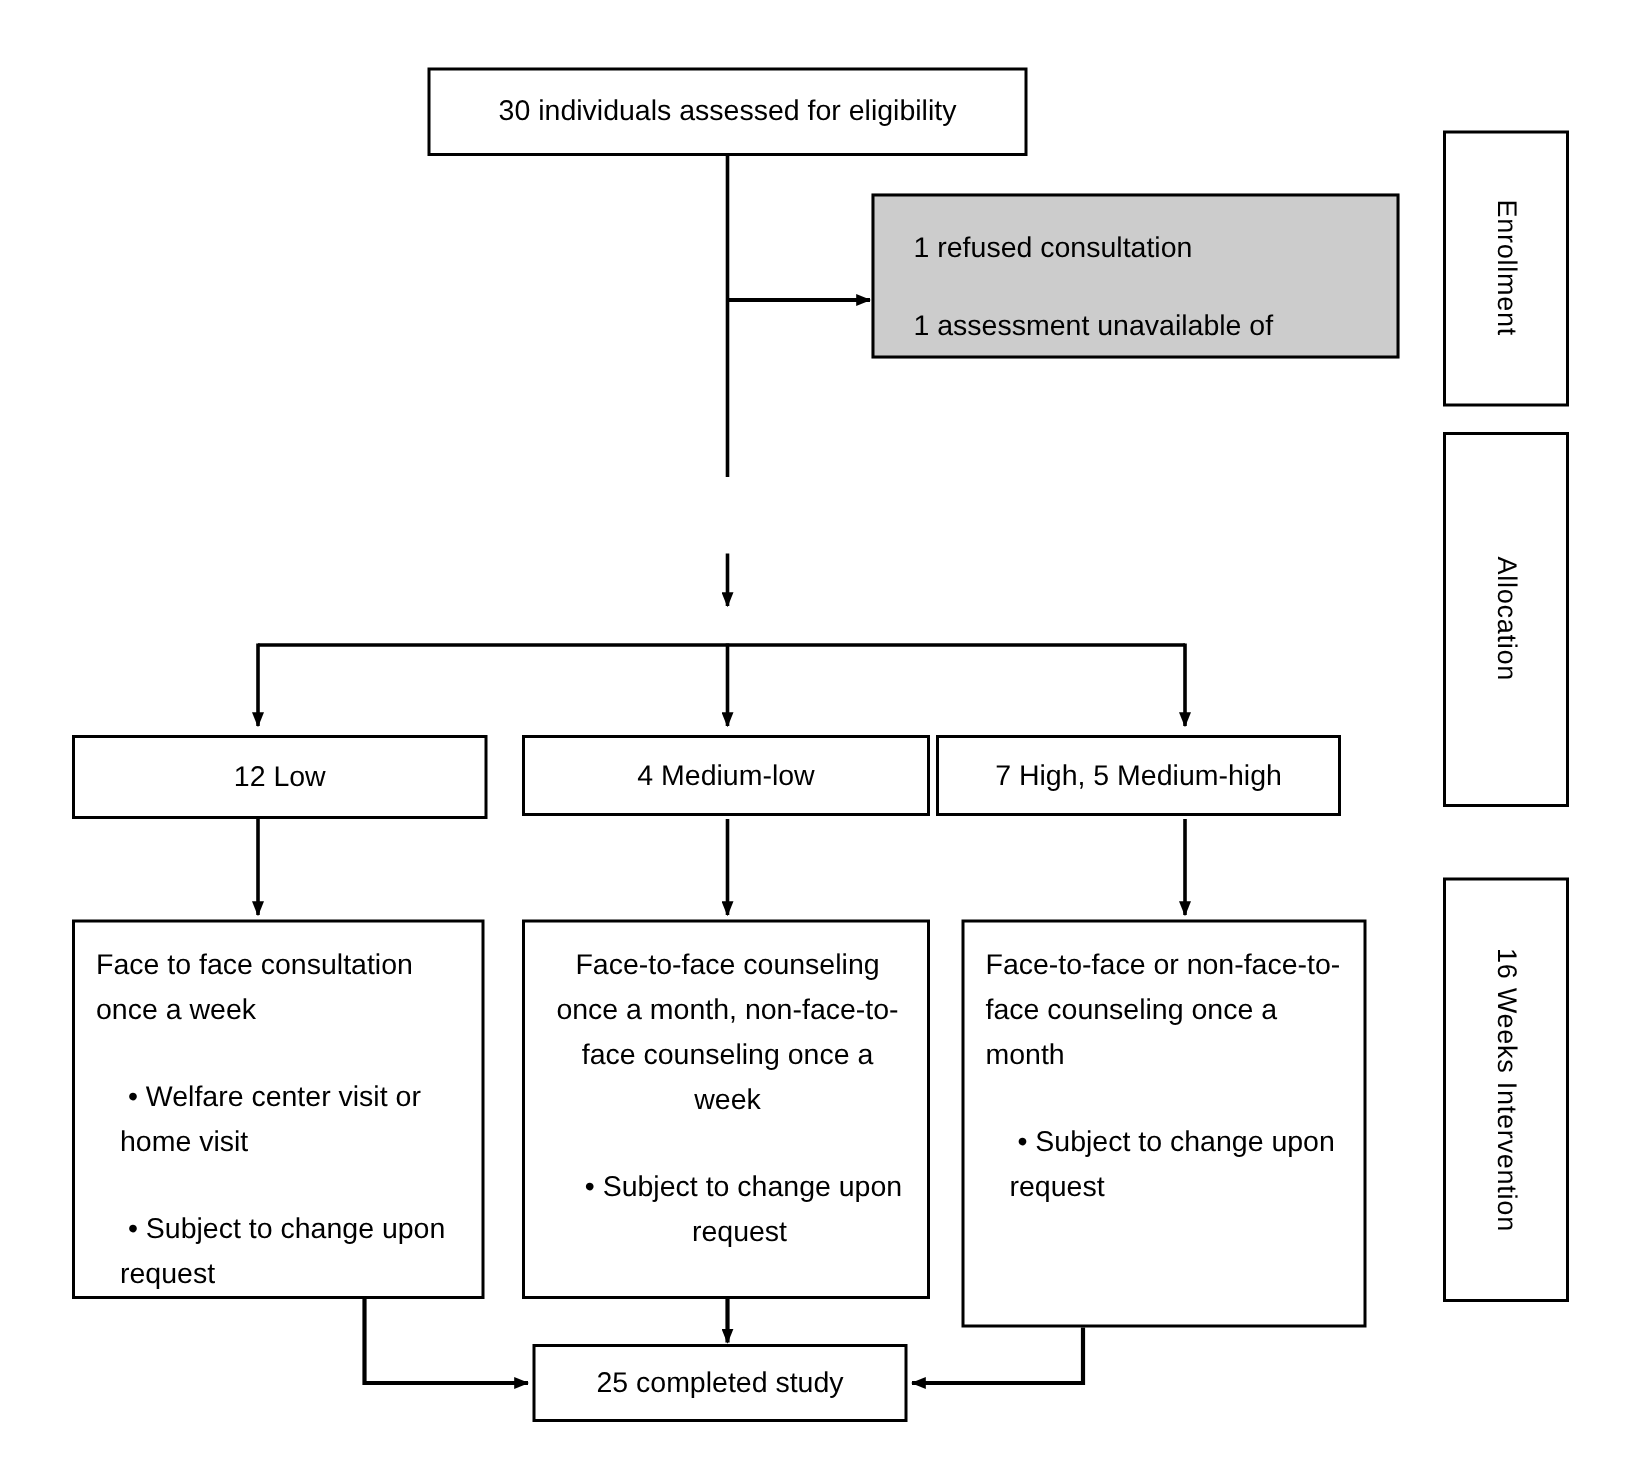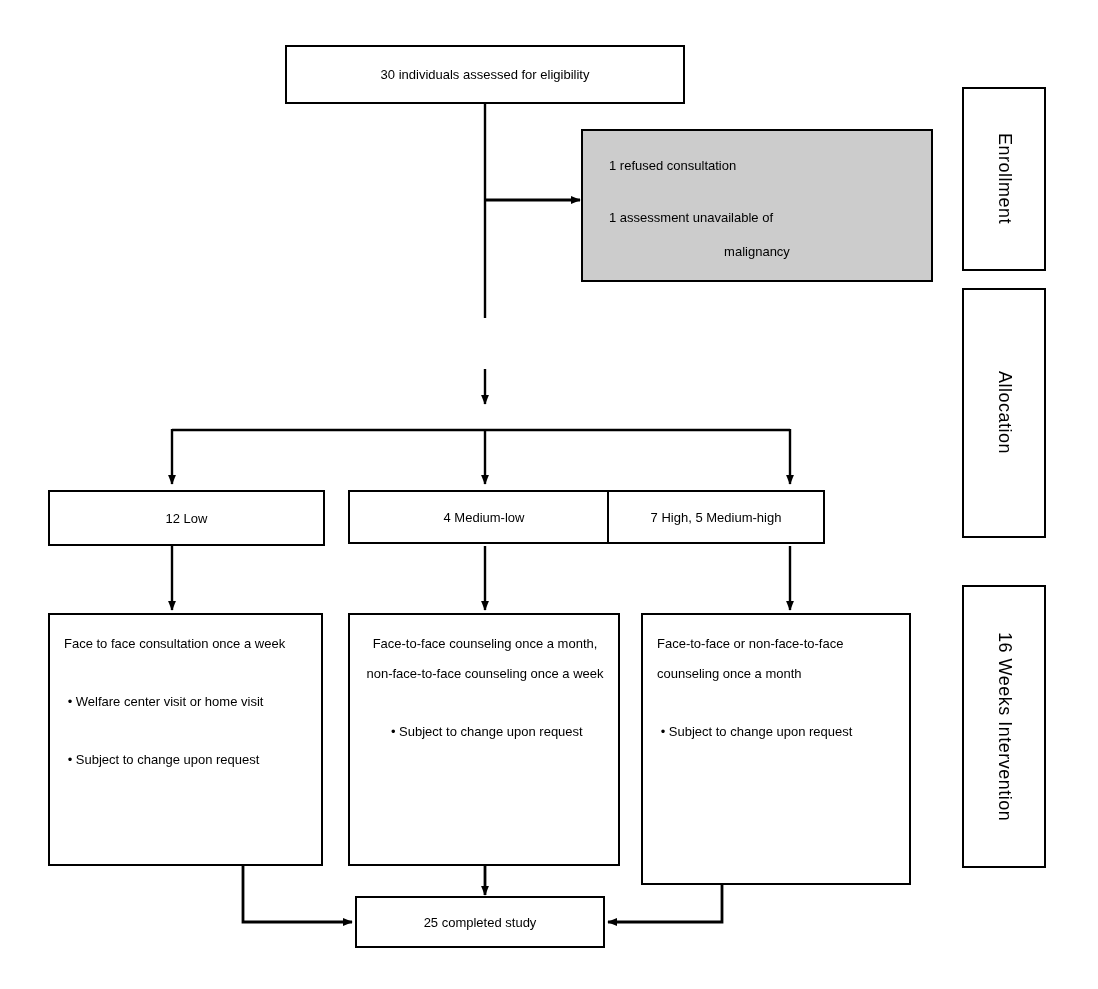--- a/index.html
+++ b/index.html
@@ -31,21 +31,21 @@
     box-sizing: border-box;
     border: 2px solid #000000;
     background: #ffffff;
     overflow: hidden;
   }
   .node-box.excluded {
     background: #cccccc;
   }
   .node-text {
     font-family: "Liberation Sans", sans-serif;
-    font-size: 13px;
+    font-size: 19px;
     line-height: 1.0;
     color: #000000;
     white-space: pre-wrap;
   }
   .centered {
     display: flex;
     align-items: center;
     justify-content: center;
     width: 100%;
     height: 100%;
@@ -53,21 +53,21 @@
   }
   .centered .node-text { text-align: center; }
   .body-text {
     padding: 14px 12px 0 14px;
   }
   .body-text .node-text {
     display: block;
     line-height: 30px;
   }
   .para { margin: 0 0 0 0; }
-  .para + .para { margin-top: 28px; }
+  .para + .para { margin-top: 28px; margin-left: 16px; }
   .excluded-inner {
     padding: 18px 0 0 0;
     text-align: center;
   }
   .excluded-inner .node-text { display: block; line-height: 34px; }
   .excluded-line-left { text-align: left; padding-left: 26px; }
   sup {
     font-size: 0.68em;
     vertical-align: super;
     line-height: 0;
@@ -124,42 +124,42 @@
 
     <polyline points="722,838 722,922 608,922" fill="none" stroke="#000000" stroke-width="2.8" marker-end="url(#arrowhead)"></polyline>
   </svg>
 
   <div class="node-box" style="left:285px; top:45px; width:400px; height:59px;">
     <div class="centered">
       <span class="node-text">30 individuals assessed for eligibility</span>
     </div>
   </div>
 
-  <div class="node-box excluded" style="left:581px; top:129px; width:352px; height:153px;">
+  <div class="node-box excluded" style="left:581px; top:129px; width:352px; height:110px;">
     <div class="excluded-inner">
       <span class="node-text excluded-line-left">1 refused consultation</span>
       <span class="node-text excluded-line-left" style="margin-top:18px;">1 assessment unavailable of</span>
       <span class="node-text">malignancy</span>
     </div>
   </div>
 
 
   <div class="node-box" style="left:48px; top:490px; width:277px; height:56px;">
     <div class="centered">
       <span class="node-text">12 Low</span>
     </div>
   </div>
 
   <div class="node-box" style="left:348px; top:490px; width:272px; height:54px;">
     <div class="centered">
       <span class="node-text">4 Medium-low</span>
     </div>
   </div>
 
-  <div class="node-box" style="left:607px; top:490px; width:218px; height:54px;">
+  <div class="node-box" style="left:624px; top:490px; width:270px; height:54px;">
     <div class="centered">
       <span class="node-text">7 High, 5 Medium-high</span>
     </div>
   </div>
 
   <div class="node-box body-text" style="left:48px; top:613px; width:275px; height:253px;">
     <span class="node-text para">Face to face consultation once a week</span>
     <span class="node-text para"> • Welfare center visit or home visit</span>
     <span class="node-text para"> • Subject to change upon request</span>
   </div>

